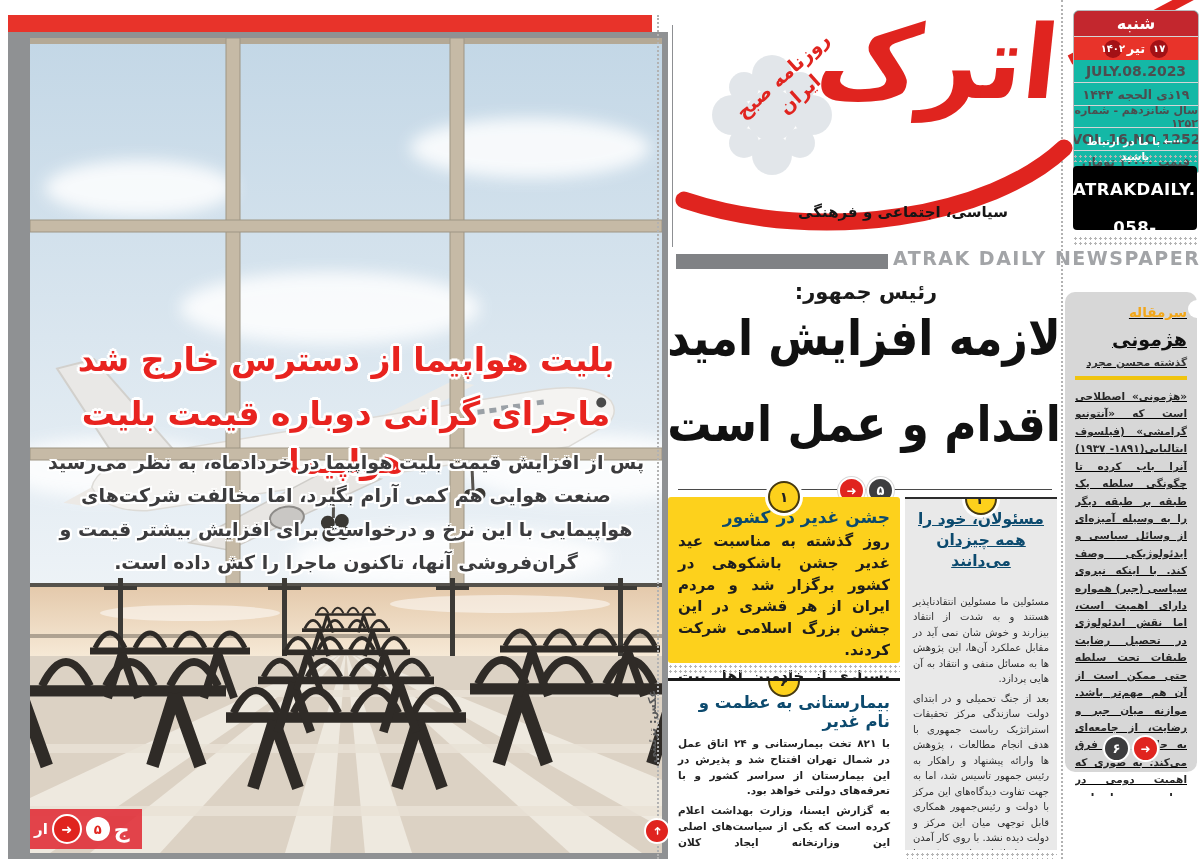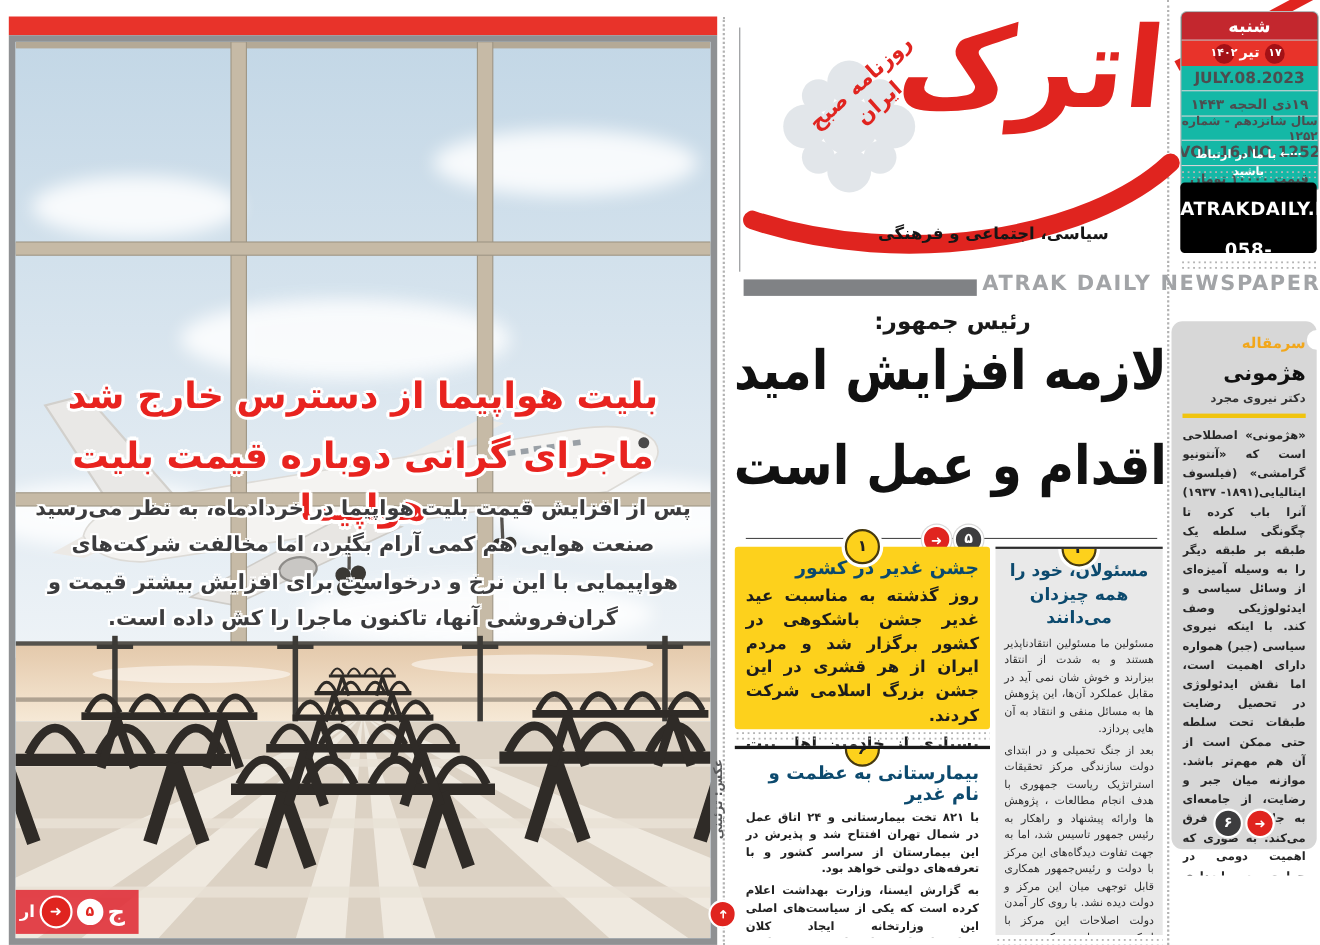--- a/index.html
+++ b/index.html
@@ -4,21 +4,21 @@
 <style>
   html,body{margin:0;padding:0;background:#e9e9e9;}
   #page{position:relative;width:1200px;height:859px;background:#ffffff;overflow:hidden;
         font-family:"DejaVu Sans","Liberation Sans",sans-serif;}
   .abs{position:absolute;}
   .fa{direction:rtl;font-family:"DejaVu Sans","Liberation Sans",sans-serif;}
   .c{text-align:center;}
   
   #photo-block{left:8px;top:15px;width:644px;height:844px;}
   #photo-redbar{left:0;top:0;width:644px;height:17px;background:#e8332a;}
-  #photo-frame{left:0;top:17px;width:632px;height:821px;background:#8f9193;padding:6px 6px 0 6px;}
+  #photo-frame{left:0;top:17px;width:632px;height:821px;background:#8f9193;padding:6px 6px 0 22px;}
   #photo-canvas{position:relative;width:632px;height:815px;overflow:hidden;background:#cfe0ec;}
   .photo-headline{width:632px;color:#e8231f;font-weight:bold;font-size:33px;line-height:1.45;
      text-shadow:-2px -2px 0 #fff,2px -2px 0 #fff,-2px 2px 0 #fff,2px 2px 0 #fff,0 3px 0 #fff,3px 0 0 #fff,0 -3px 0 #fff,-3px 0 0 #fff;}
   .photo-body{width:600px;left:16px;color:#3c3c3e;font-weight:bold;font-size:19px;line-height:1.75;text-align:center;
      text-shadow:-2px -2px 0 #fff,2px -2px 0 #fff,-2px 2px 0 #fff,2px 2px 0 #fff,0 2px 0 #fff,2px 0 0 #fff,0 -2px 0 #fff,-2px 0 0 #fff;}
   #photo-ribbon{left:0;bottom:4px;width:104px;height:40px;background:rgba(224,43,54,.88);
      display:flex;align-items:center;gap:4px;padding:0 4px;color:#fff;}
   .ring-circle{width:26px;height:26px;border-radius:50%;background:#e0241f;border:2px solid #fff;
      display:flex;align-items:center;justify-content:center;color:#fff;font-size:13px;font-weight:bold;flex:none;}
   .white-circle{width:24px;height:24px;border-radius:50%;background:#fff;display:flex;align-items:center;justify-content:center;
@@ -64,29 +64,29 @@
   .numcircle{position:absolute;top:-16px;left:50%;transform:translateX(-50%);width:28px;height:28px;border-radius:50%;
      background:#fdd11c;border:2px solid #46390f;box-shadow:0 0 0 3px #fff;color:#222;font-weight:bold;font-size:14px;
      display:flex;align-items:center;justify-content:center;}
   .boxtitle{font-weight:bold;color:#0c4a6e;}
   .boxbody p{margin:0 0 4px 0;text-align:justify;}
   #box1{left:668px;top:497px;width:232px;height:166px;background:#fdd11c;border-radius:3px;padding:10px 10px 0 10px;box-sizing:border-box;}
   #box1 .boxtitle{font-size:17px;margin-bottom:4px;}
   #box1 .boxbody{font-size:15px;font-weight:bold;line-height:1.45;color:#1d1d1d;}
   #box2{left:905px;top:497px;width:152px;height:353px;background:#e9e9e9;border-top:2px solid #2c2c2c;
      padding:10px 8px 0 8px;box-sizing:border-box;overflow:hidden;}
-  #box2 .boxtitle{font-size:15.5px;text-align:center;line-height:1.35;margin-bottom:6px;}
+  #box2 .boxtitle{font-size:15.5px;text-align:center;line-height:1.35;margin-bottom:22px;text-decoration:underline;}
   #box2 .boxbody{font-size:10px;line-height:1.55;color:#2e2e2e;}
   #box6{left:668px;top:678px;width:232px;height:174px;background:#fff;border-top:3px solid #1a1a1a;
      padding:12px 10px 0 10px;box-sizing:border-box;overflow:hidden;}
   #box6 .boxtitle{font-size:16.5px;margin-bottom:5px;}
   #box6 .boxbody{font-size:10.5px;font-weight:bold;line-height:1.5;color:#222;}
   
   #editorial{left:1065px;top:292px;width:132px;height:480px;background:#d7d7d7;border-radius:10px;
-     padding:12px 10px 0 10px;box-sizing:border-box;}
+     padding:12px 10px 0 10px;box-sizing:border-box;text-decoration:underline;}
   #ed-notch{position:absolute;right:-9px;top:8px;width:18px;height:18px;border-radius:50%;background:#fff;}
   #ed-label{font-size:13.5px;font-weight:bold;color:#f2a71b;}
   #ed-title{font-size:19px;font-weight:bold;color:#111;margin-top:8px;letter-spacing:2px;}
   #ed-author{font-size:10.5px;font-weight:bold;color:#333;margin-top:6px;}
   #ed-divider{height:4px;background:#f0c40f;margin:8px 0 8px 0;}
   #ed-body{font-size:10.5px;font-weight:bold;color:#272727;line-height:1.66;height:408px;overflow:hidden;}
   #ed-body p{margin:0 0 5px 0;text-align:justify;}
   #ed-mark{position:absolute;left:50%;transform:translateX(-50%);bottom:10px;}
 </style>
 </head>
@@ -334,21 +334,21 @@
       <p>به گزارش ایسنا، وزارت بهداشت اعلام کرده است که یکی از سیاست‌های اصلی این وزارتخانه ایجاد کلان بیمارستان‌هاست تا به این ترتیب مراجعه کننده، مجموعه خدمات پزشکی و درمانی تخصصی و فوق تخصصی خود را توامان و به آسانی در یکجا دریافت کرده و به مراکز مختلف مراجعه نکنند...</p>
     </div>
   </div>
 
   <div class="abs hdots" style="left:905px;top:852px;width:152px;height:7px;"></div>
 
   <div id="editorial" class="abs fa">
     <div id="ed-notch"></div>
     <div id="ed-label">سرمقاله</div>
     <div id="ed-title">هژمونی</div>
-    <div id="ed-author">دکتر نیروی مجرد</div>
+    <div id="ed-author">گذشته محسن مجرد</div>
     <div id="ed-divider"></div>
     <div id="ed-body">
       <p>«هژمونی» اصطلاحی است که «آنتونیو گرامشی» (فیلسوف ایتالیایی(۱۸۹۱- ۱۹۳۷) آنرا باب کرده تا چگونگی سلطه یک طبقه بر طبقه دیگر را به وسیله آمیزه‌ای از وسائل سیاسی و ایدئولوژیکی وصف کند. با اینکه نیروی سیاسی (جبر) همواره دارای اهمیت است، اما نقش ایدئولوژی در تحصیل رضایت طبقات تحت سلطه حتی ممکن است از آن هم مهم‌تر باشد. موازنه میان جبر و رضایت، از جامعه‌ای به جامعه دیگر فرق می‌کند: به طوری که اهمیت دومی در جوامع سرمایه‌داری بیشتر است.</p>
 
     </div>
     <div id="ed-mark" class="pagemark">
       <span class="pm-red">➜</span>
       <span class="pm-dark">۶</span>
     </div>
   </div>

